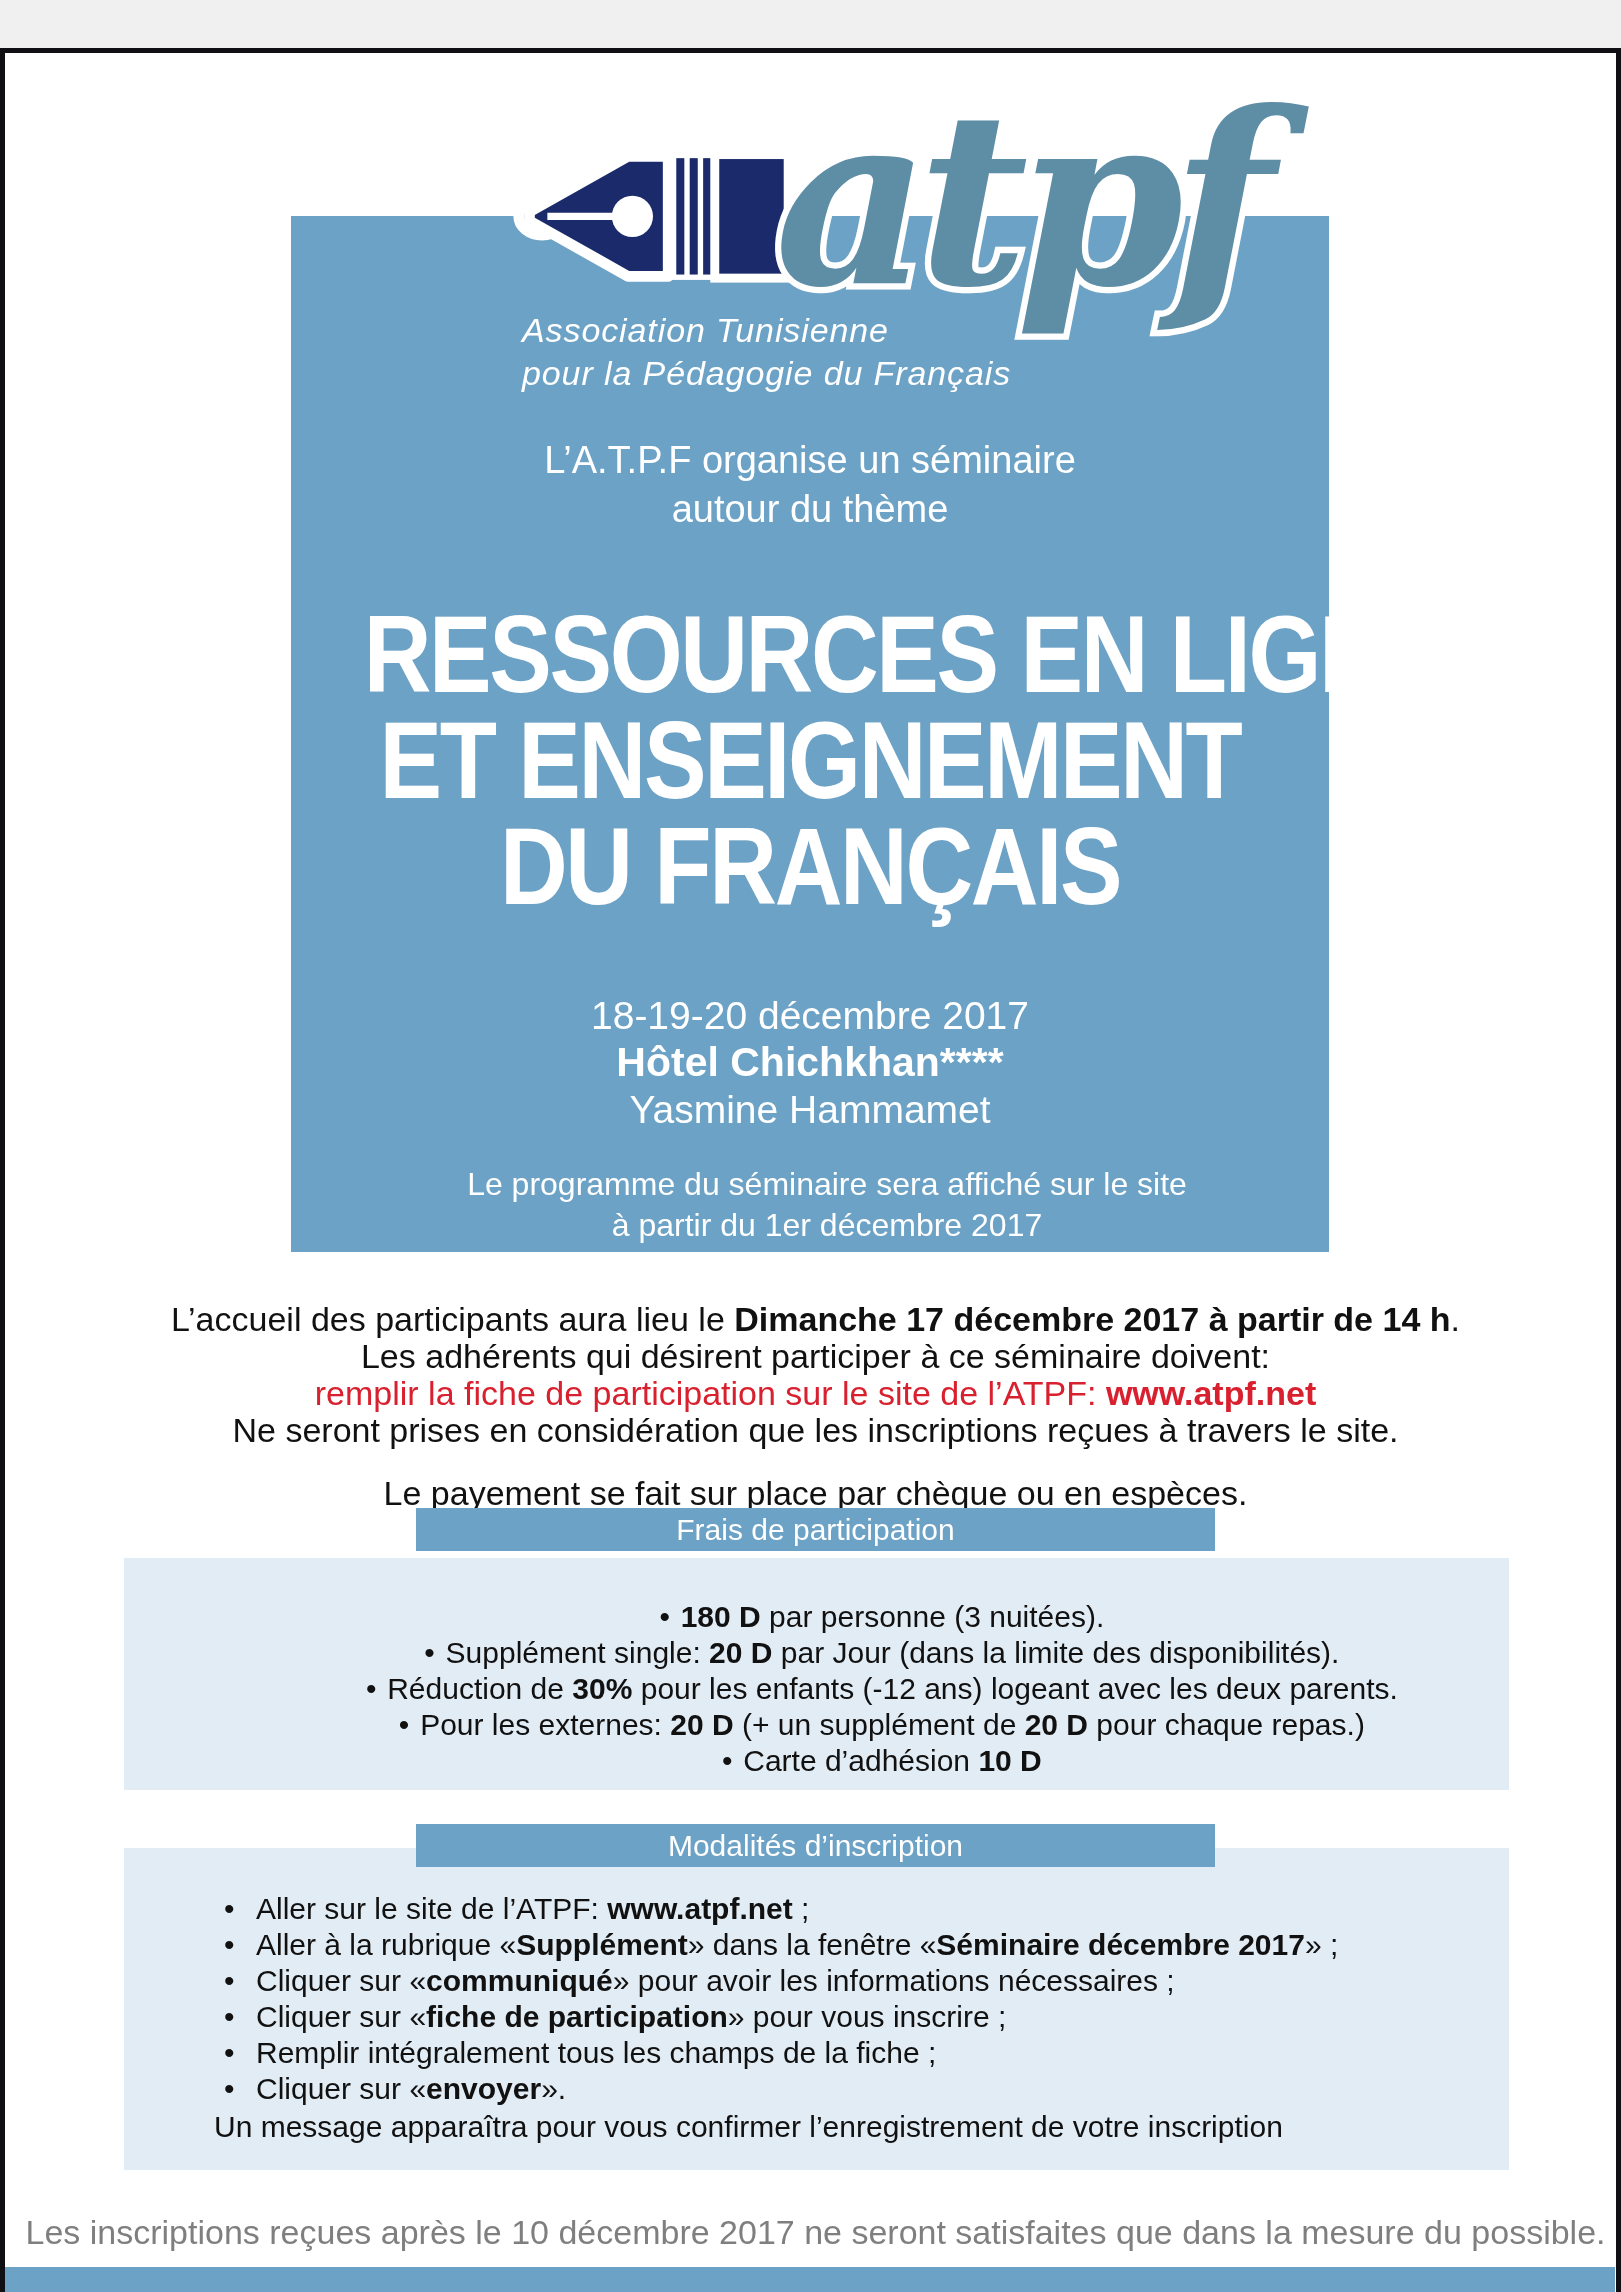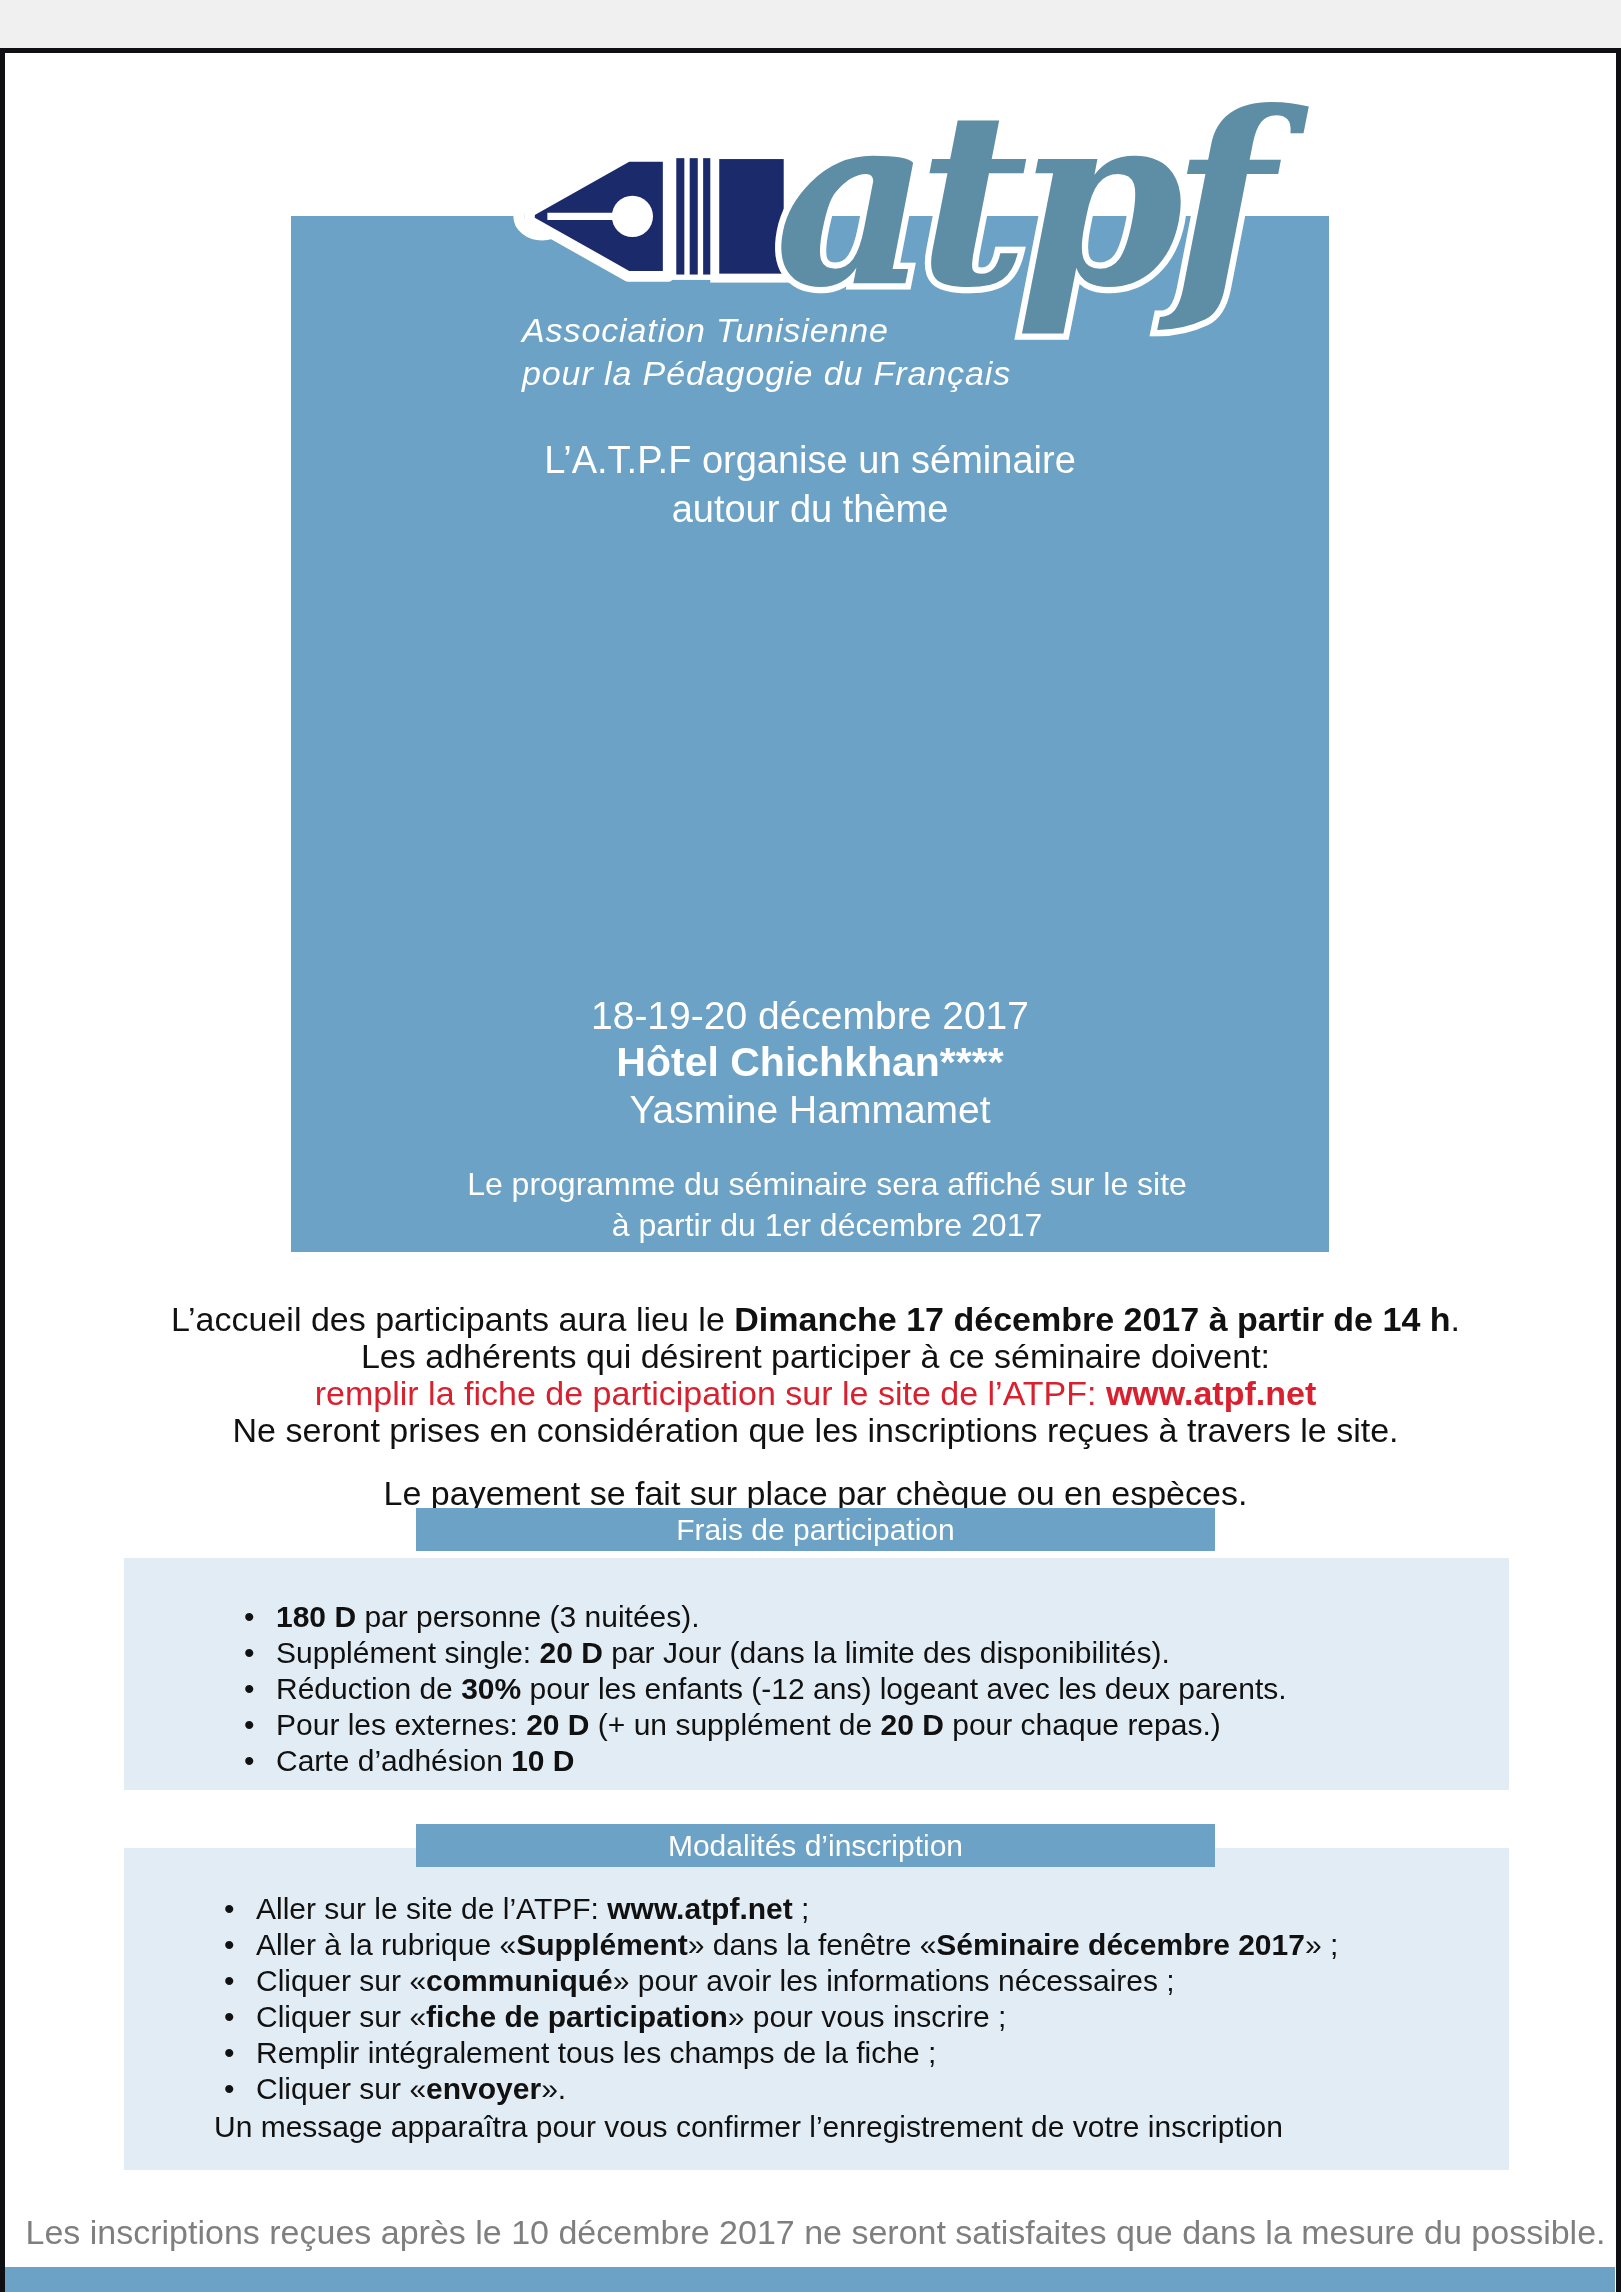--- a/index.html
+++ b/index.html
@@ -41,21 +41,21 @@
   .mid .pay{margin-top:26px;}
   
   .band{width:799px;height:43px;left:411px;z-index:3;display:flex;align-items:center;justify-content:center;
         color:#fff;font-size:30px;}
   .band-frais{top:1455px;text-align:right;}
   .band-modal{top:1771px;}
   .panel{left:119px;width:1385px;z-index:2;}
   .panel-frais{top:1505px;height:232px;}
   .panel-modal{top:1795px;height:322px;}
   ul.blist{margin:0;padding:0;list-style:none;font-size:30px;line-height:36px;}
-  .panel-frais ul.blist{padding:41px 0 0 120px;}
+  .panel-frais ul.blist{padding:41px 0 0 120px;text-align:center;}
   .panel-modal ul.blist{padding:43px 0 0 100px;}
   ul.blist li::before{content:"•";display:inline-block;width:32px;}
   .confirm{margin:0;padding:1.8px 0 0 90px;font-size:30px;line-height:36px;}
   b{font-weight:bold;}
   
   .footer-note{left:0;top:2160px;width:1621px;text-align:center;font-size:34px;}
   .bottom-band{left:0;top:2214px;width:1610px;height:68px;}
 </style>
 </head>
 <body>
@@ -82,20 +82,25 @@
   <div class="abs assoc">
     <div>Association Tunisienne</div>
     <div>pour la Pédagogie du Français</div>
   </div>
 
   <div class="abs intro">
     <div>L’A.T.P.F organise un séminaire</div>
     <div>autour du thème</div>
   </div>
 
+  <h1 class="abs title" style="margin:0;font-weight:bold;">
+    <span class="tline">RESSOURCES EN LIGNE</span>
+    <span class="tline">ET ENSEIGNEMENT</span>
+    <span class="tline">DU FRANÇAIS</span>
+  </h1>
 
   <div class="abs dates">
     <div class="d1">18-19-20 décembre 2017</div>
     <div class="d2">Hôtel Chichkhan****</div>
     <div class="d3">Yasmine Hammamet</div>
   </div>
 
   <div class="abs program">
     <div>Le programme du séminaire sera affiché sur le site</div>
     <div>à partir du 1er décembre 2017</div>

